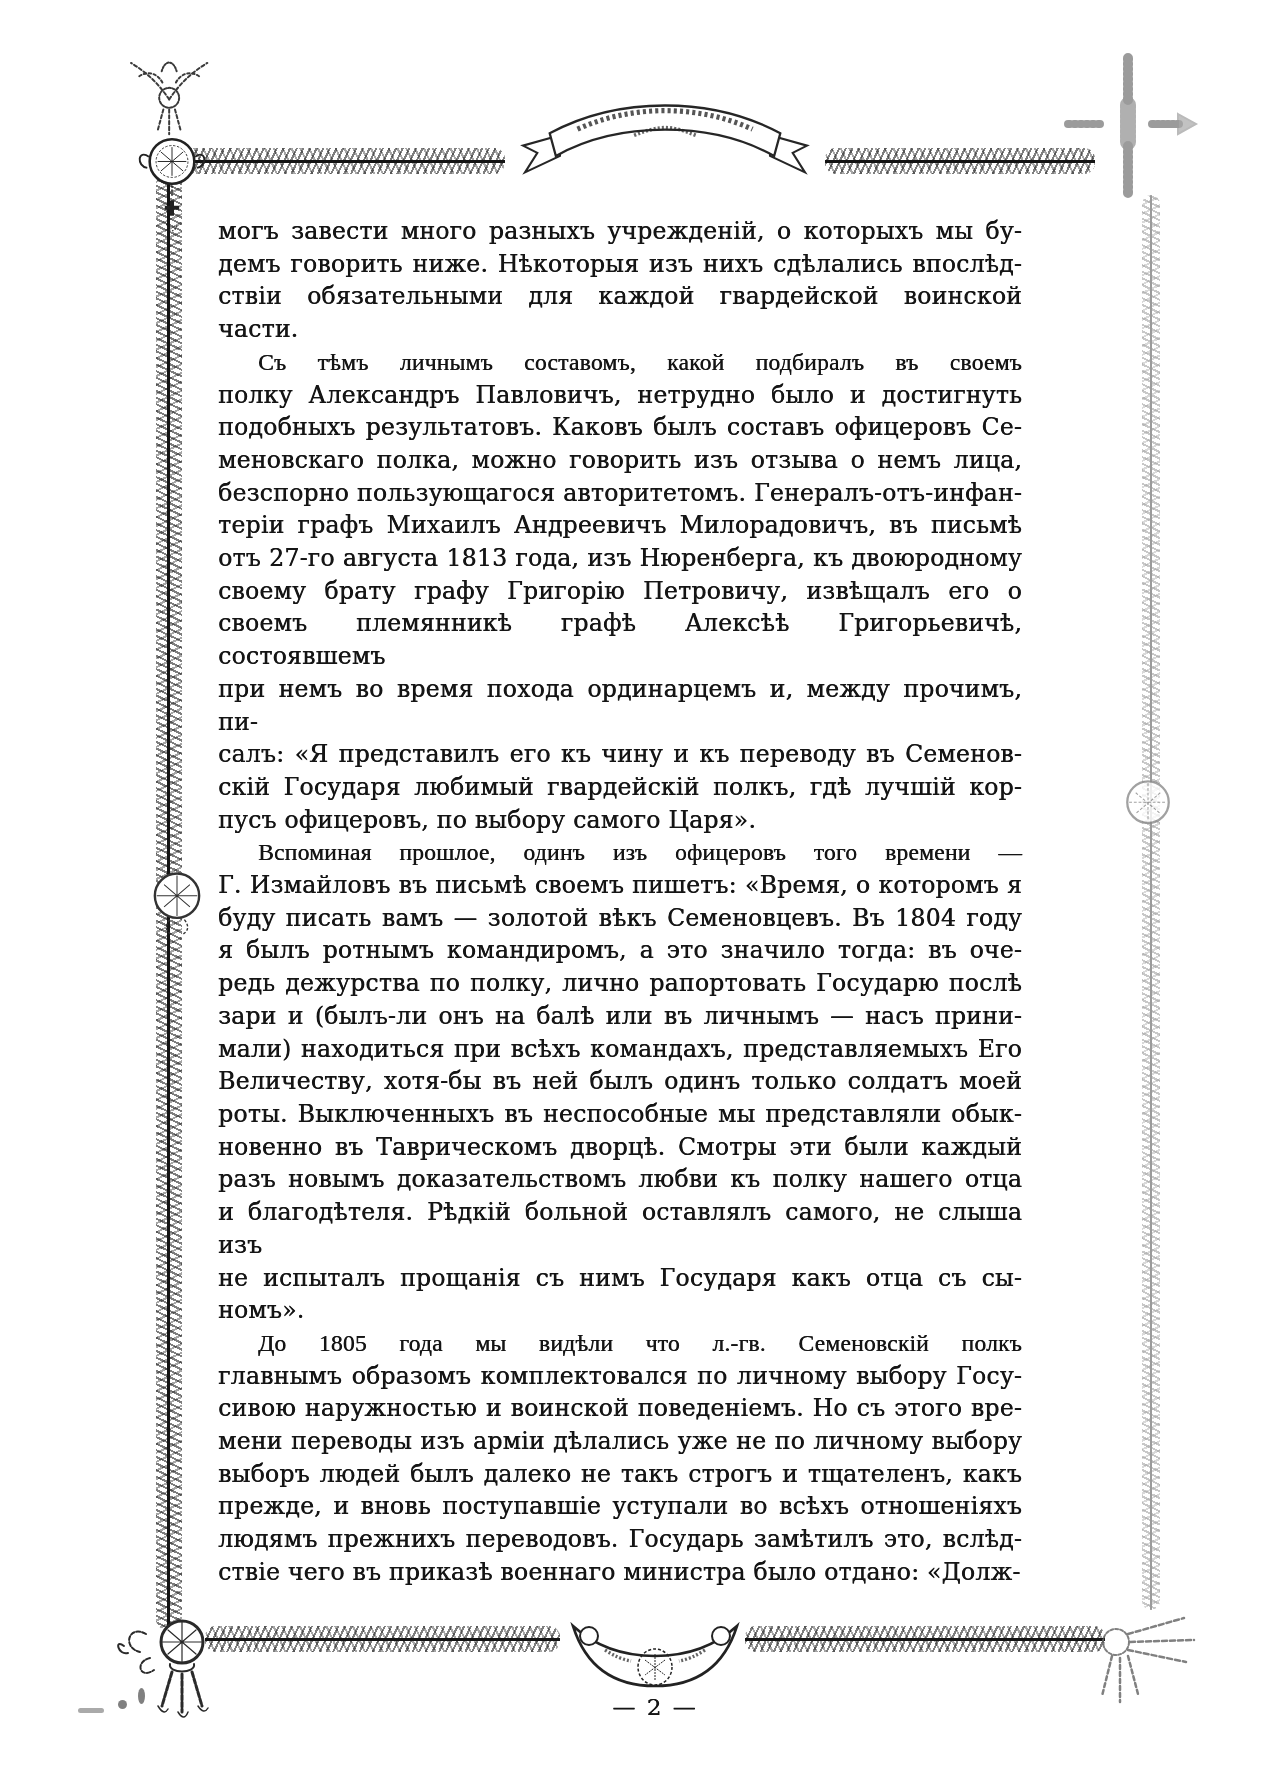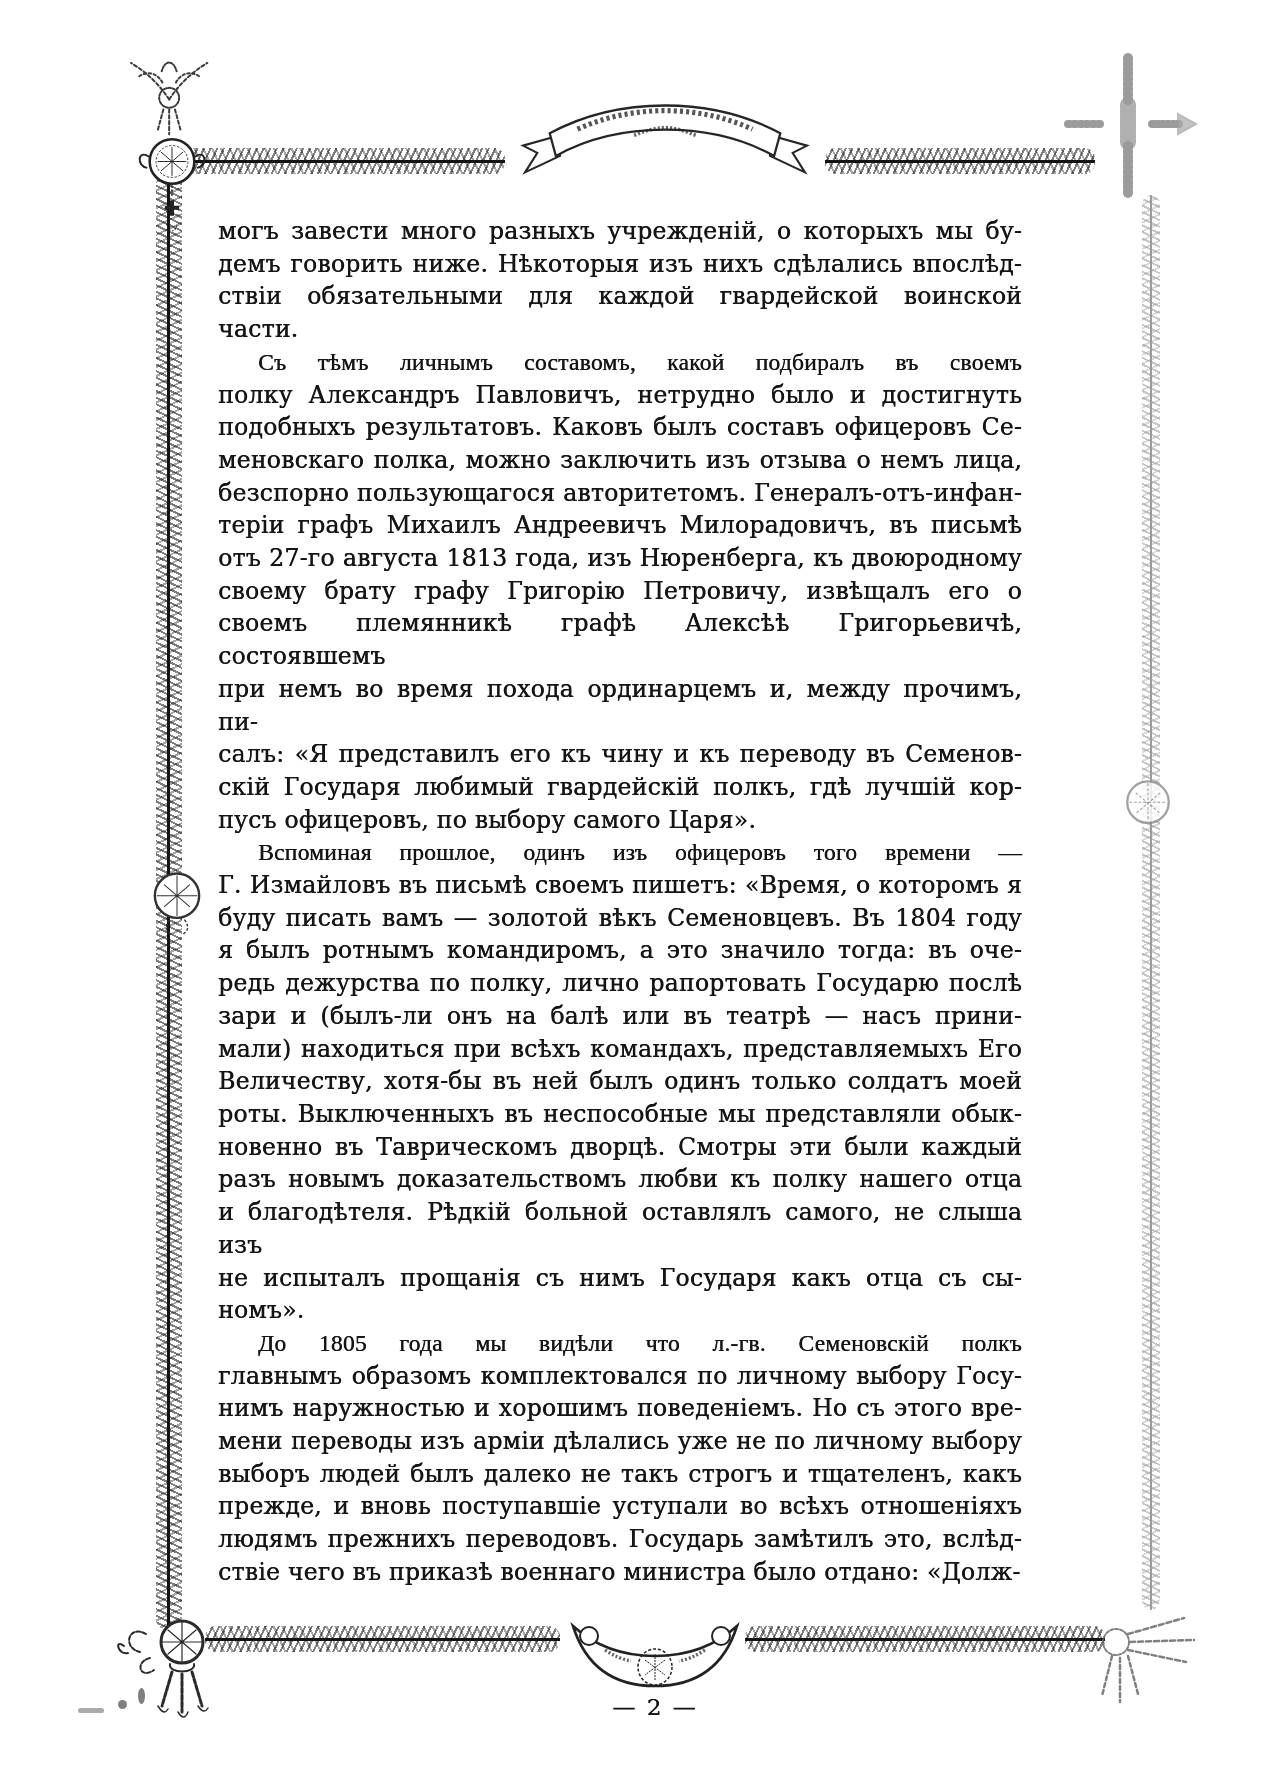--- a/index.html
+++ b/index.html
@@ -185,47 +185,47 @@
   <div class="speck" style="left:118px;top:1700px;width:9px;height:9px;"></div>
   <div class="speck" style="left:138px;top:1688px;width:7px;height:16px;"></div>
 
   <div class="text-block">
       <div class="line">могъ завести много разныхъ учрежденій, о которыхъ мы бу-</div>
       <div class="line">демъ говорить ниже. Нѣкоторыя изъ нихъ сдѣлались впослѣд-</div>
       <div class="line last">ствіи обязательными для каждой гвардейской воинской части.</div>
       <div class="line indent">Съ тѣмъ личнымъ составомъ, какой подбиралъ въ своемъ</div>
       <div class="line">полку Александръ Павловичъ, нетрудно было и достигнуть</div>
       <div class="line">подобныхъ результатовъ. Каковъ былъ составъ офицеровъ Се-</div>
-      <div class="line">меновскаго полка, можно заключить изъ отзыва о немъ лица,</div>
+      <div class="line">меновскаго полка, можно говорить изъ отзыва о немъ лица,</div>
       <div class="line">безспорно пользующагося авторитетомъ. Генералъ-отъ-инфан-</div>
       <div class="line">теріи графъ Михаилъ Андреевичъ Милорадовичъ, въ письмѣ</div>
       <div class="line">отъ 27-го августа 1813 года, изъ Нюренберга, къ двоюродному</div>
       <div class="line">своему брату графу Григорію Петровичу, извѣщалъ его о</div>
       <div class="line">своемъ племянникѣ графѣ Алексѣѣ Григорьевичѣ, состоявшемъ</div>
       <div class="line">при немъ во время похода ординарцемъ и, между прочимъ, пи-</div>
       <div class="line">салъ: «Я представилъ его къ чину и къ переводу въ Семенов-</div>
       <div class="line">скій Государя любимый гвардейскій полкъ, гдѣ лучшій кор-</div>
       <div class="line last">пусъ офицеровъ, по выбору самого Царя».</div>
       <div class="line indent">Вспоминая прошлое, одинъ изъ офицеровъ того времени —</div>
       <div class="line">Г. Измайловъ въ письмѣ своемъ пишетъ: «Время, о которомъ я</div>
       <div class="line">буду писать вамъ — золотой вѣкъ Семеновцевъ. Въ 1804 году</div>
       <div class="line">я былъ ротнымъ командиромъ, а это значило тогда: въ оче-</div>
       <div class="line">редь дежурства по полку, лично рапортовать Государю послѣ</div>
-      <div class="line">зари и (былъ-ли онъ на балѣ или въ театрѣ — насъ прини-</div>
+      <div class="line">зари и (былъ-ли онъ на балѣ или въ личнымъ — насъ прини-</div>
       <div class="line">мали) находиться при всѣхъ командахъ, представляемыхъ Его</div>
       <div class="line">Величеству, хотя-бы въ ней былъ одинъ только солдатъ моей</div>
       <div class="line">роты. Выключенныхъ въ неспособные мы представляли обык-</div>
       <div class="line">новенно въ Таврическомъ дворцѣ. Смотры эти были каждый</div>
       <div class="line">разъ новымъ доказательствомъ любви къ полку нашего отца</div>
       <div class="line">и благодѣтеля. Рѣдкій больной оставлялъ самого, не слыша изъ</div>
       <div class="line">не испыталъ прощанія съ нимъ Государя какъ отца съ сы-</div>
       <div class="line last">номъ».</div>
       <div class="line indent">До 1805 года мы видѣли что л.-гв. Семеновскій полкъ</div>
       <div class="line">главнымъ образомъ комплектовался по личному выбору Госу-</div>
-      <div class="line">нимъ наружностью и хорошимъ поведеніемъ. Но съ этого вре-</div>
+      <div class="line">сивою наружностью и воинской поведеніемъ. Но съ этого вре-</div>
       <div class="line">мени переводы изъ арміи дѣлались уже не по личному выбору</div>
       <div class="line">выборъ людей былъ далеко не такъ строгъ и тщателенъ, какъ</div>
       <div class="line">прежде, и вновь поступавшіе уступали во всѣхъ отношеніяхъ</div>
       <div class="line">людямъ прежнихъ переводовъ. Государь замѣтилъ это, вслѣд-</div>
       <div class="line last">ствіе чего въ приказѣ военнаго министра было отдано: «Долж-</div>
     </div>
 
   <div class="page-number">— 2 —</div>
 
 </div>

